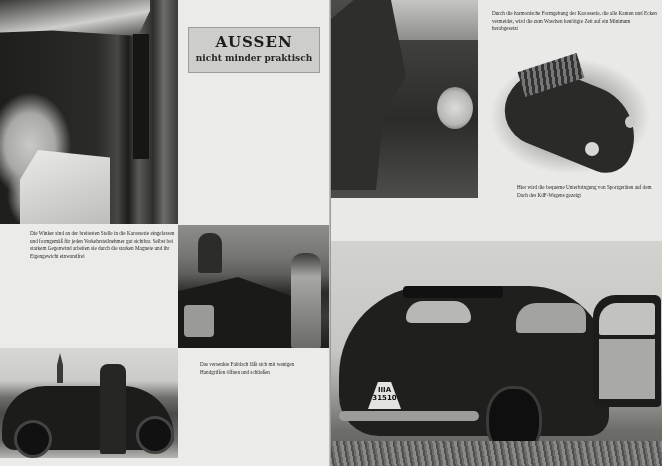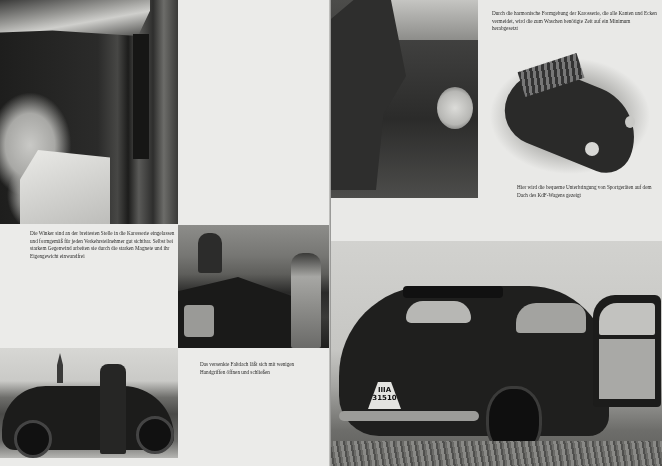--- a/index.html
+++ b/index.html
@@ -104,20 +104,24 @@
 <div class="spread">
 
   <div class="page page-left">
 
     <div class="photo p-woman">
       <div class="frame-top"></div>
       <div class="frame-bar"></div>
       <div class="collar"></div>
     </div>
 
+    <div class="title-box">
+      <span class="title-main">AUSSEN</span>
+      <span class="title-sub">nicht minder praktisch</span>
+    </div>
 
     <p class="caption cap-blinker">Die Winker sind an der breitesten Stelle in die Karosserie eingelassen und formgemäß für jeden Verkehrsteilnehmer gut sichtbar. Selbst bei starkem Gegenwind arbeiten sie durch die starken Magnete und ihr Eigengewicht einwandfrei</p>
 
     <div class="photo p-women">
       <div class="roof"></div>
       <div class="win"></div>
       <div class="womanL"></div>
       <div class="womanR"></div>
     </div>
 

